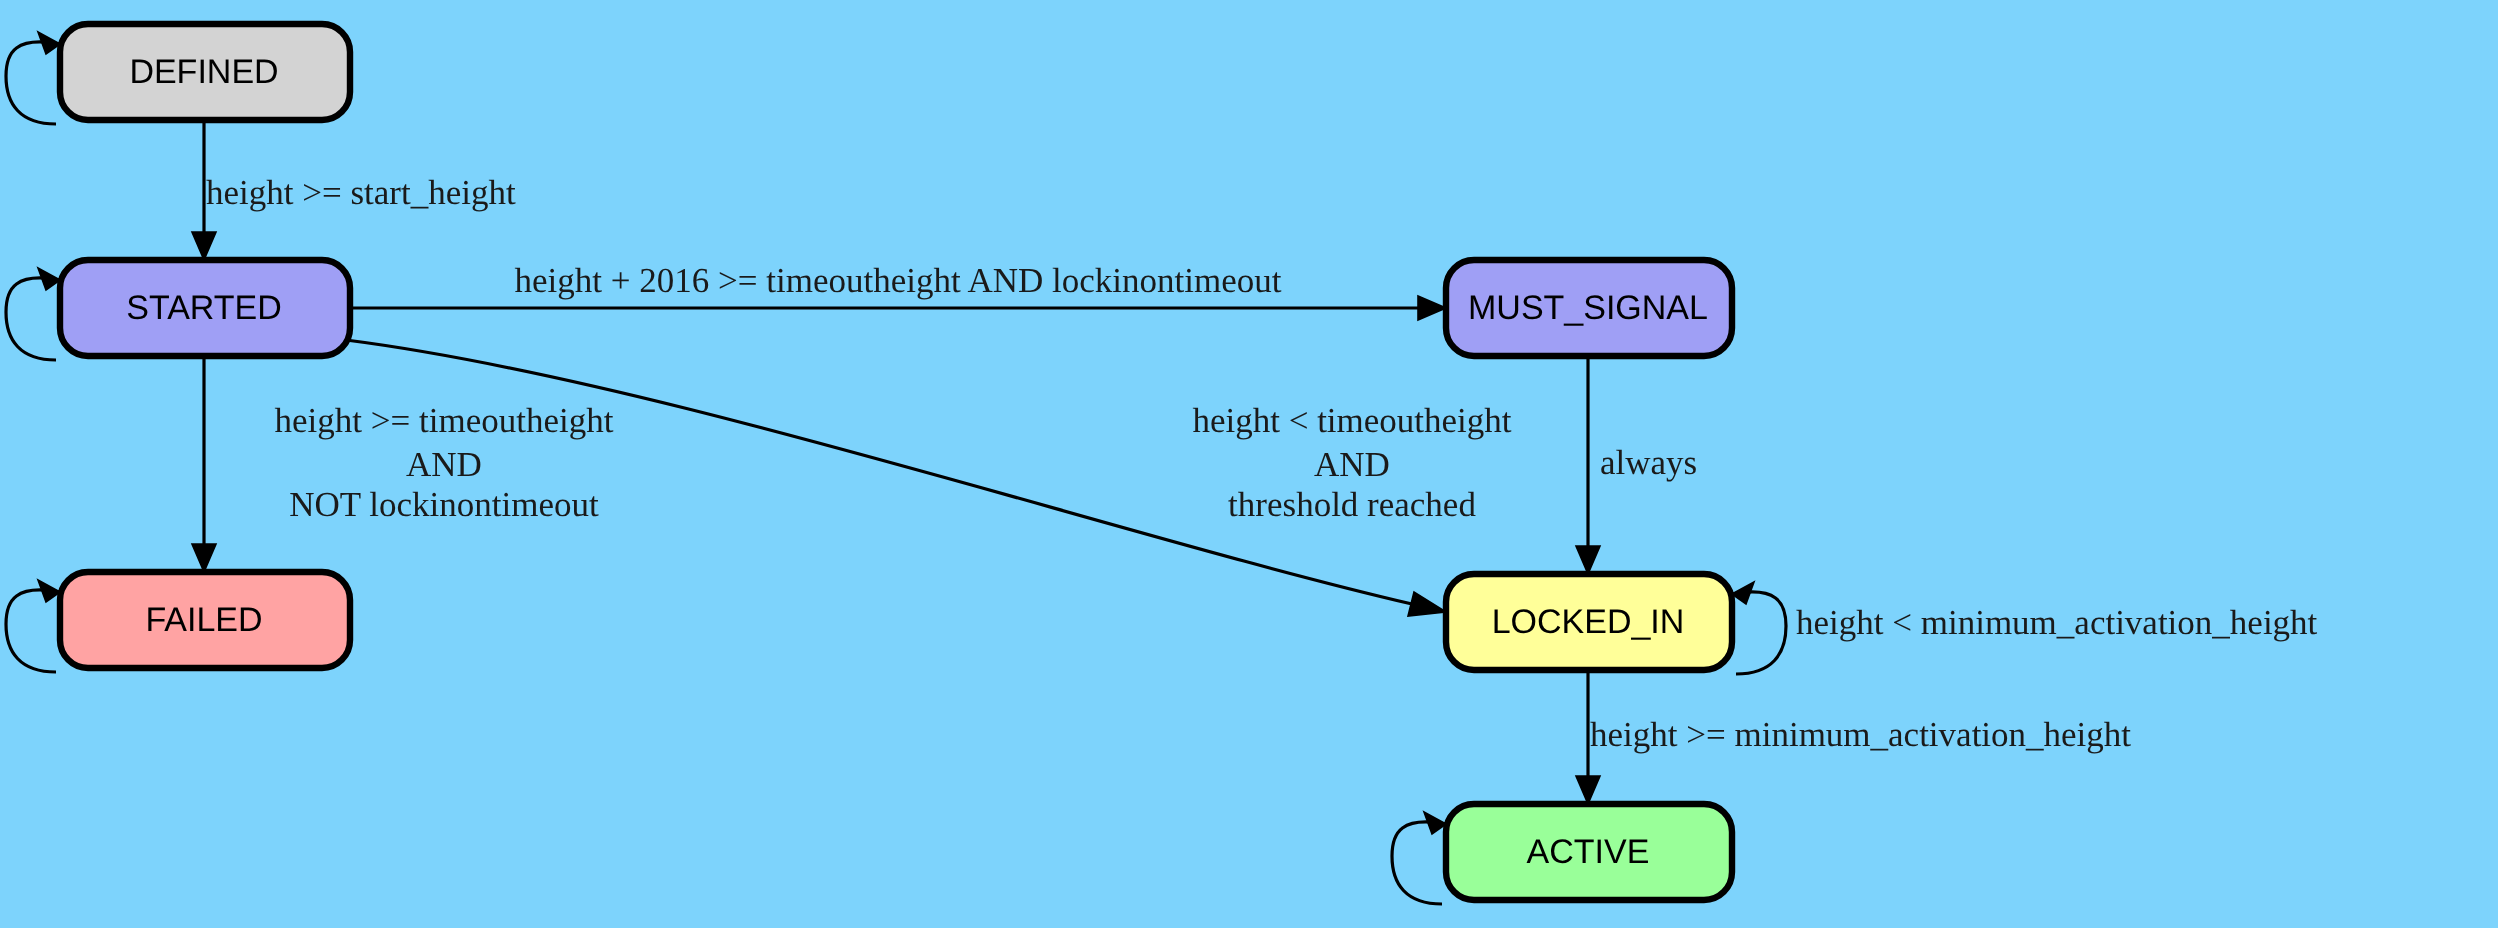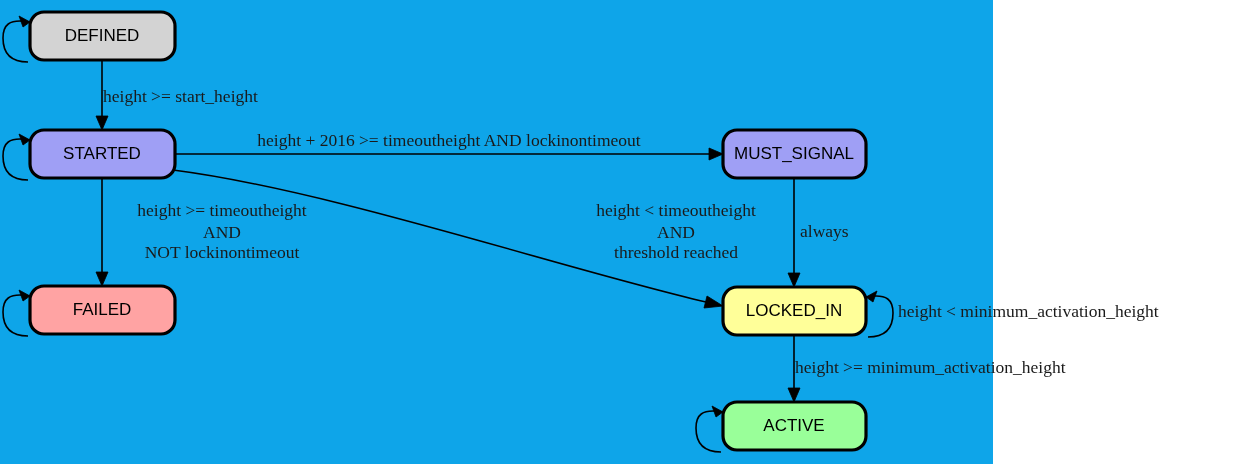--- a/index.html
+++ b/index.html
@@ -8,23 +8,23 @@
     background: #ffffff;
   }
   body {
     width: 1249px;
     height: 464px;
     font-family: "Liberation Serif", "DejaVu Serif", serif;
     overflow: hidden;
   }
   #diagram-root {
     position: relative;
-    width: 993px;
+    width: 1249px;
     height: 464px;
-    background: #0ea5e9;
+    background: #7dd3fc;
   }
   svg.graph {
     display: block;
     width: 1249px;
     height: 464px;
   }
   .node-shape {
     stroke: #000000;
     stroke-width: 3.2;
   }

